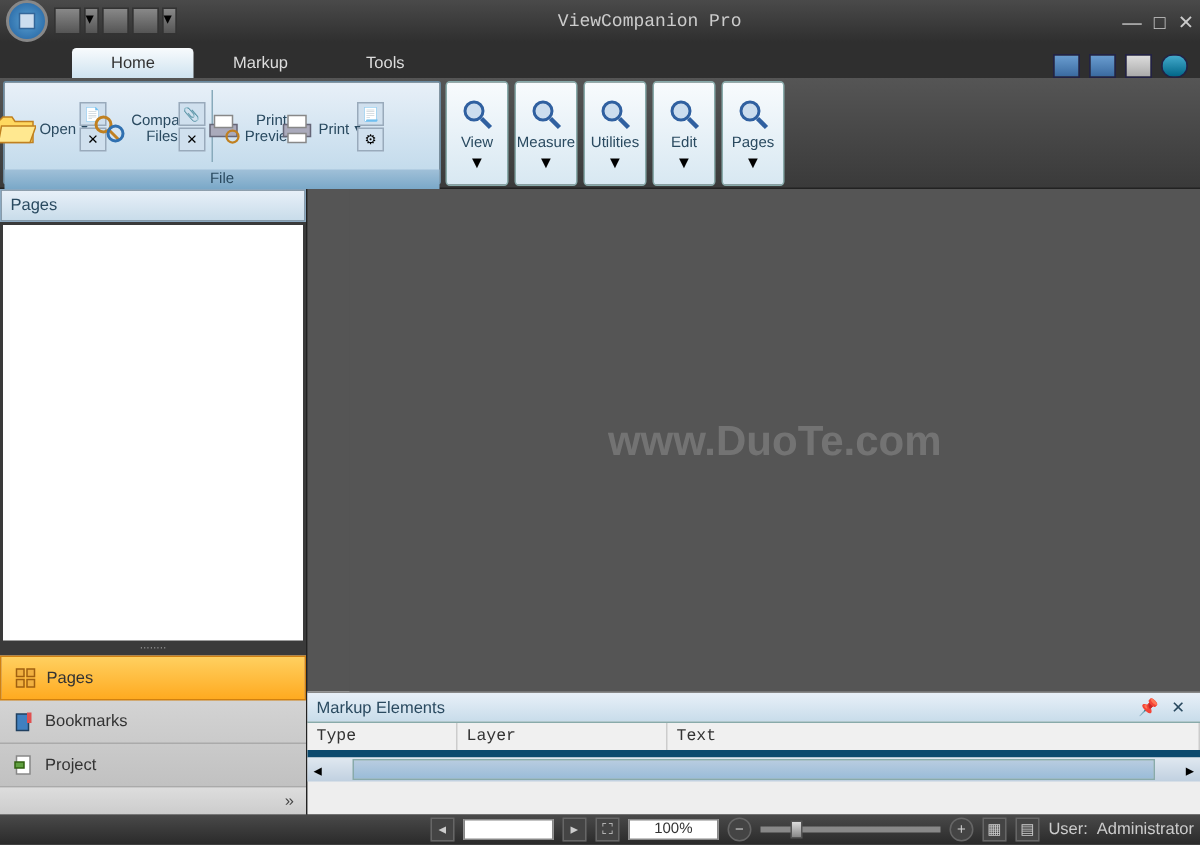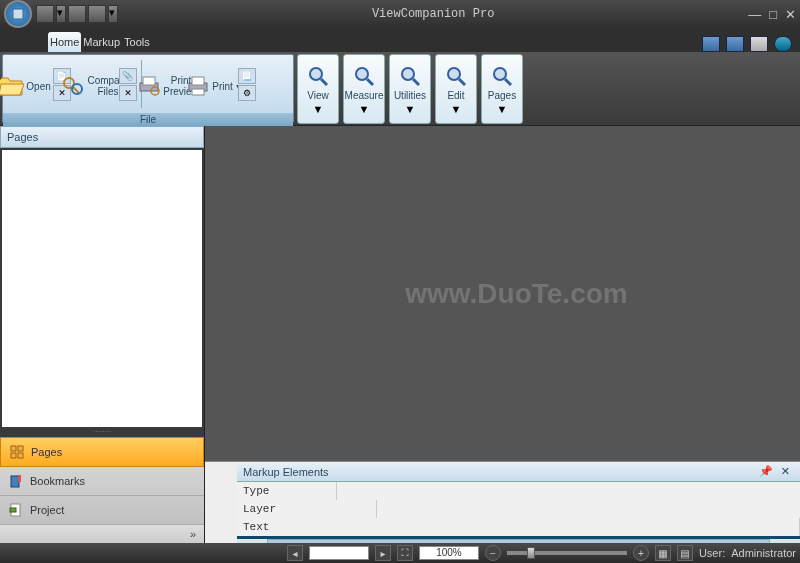--- a/index.html
+++ b/index.html
@@ -7,21 +7,21 @@
 
 .title-bar { height: 28px; background: linear-gradient(#4a4a4a, #2f2f2f); display: flex; align-items: center; padding: 0 4px; }
 .app-icon { width: 28px; height: 28px; background: radial-gradient(circle, #5aa0d0, #2060a0); border-radius: 14px; border: 2px solid #888; display: flex; align-items: center; justify-content: center; margin-right: 4px; }
 .qat { display: flex; gap: 2px; align-items: center; }
 .qat-btn { width: 18px; height: 18px; background: linear-gradient(#888, #555); border: 1px solid #333; cursor: pointer; }
 .title-text { flex: 1; text-align: center; color: #ccc; font-family: "Courier New", monospace; font-size: 12px; }
 .win-controls { display: flex; gap: 8px; }
 .win-btn { color: #ccc; cursor: pointer; font-size: 13px; }
 
 .tab-bar { height: 24px; background: #2f2f2f; display: flex; align-items: flex-end; padding-left: 48px; }
-.tab { padding: 4px 2px; color: #ddd; cursor: pointer; border-radius: 3px 3px 0 0; }
+.tab { padding: 4px 26px; color: #ddd; cursor: pointer; border-radius: 3px 3px 0 0; }
 .tab.active { background: linear-gradient(#f8fbfd, #cfe3f0); color: #333; }
 .tab-right { margin-left: auto; display: flex; gap: 6px; padding-right: 8px; align-items: center; }
 .tab-right-btn { width: 18px; height: 16px; background: linear-gradient(#6a9dd0, #3a6aa0); border: 1px solid #224; cursor: pointer; }
 
 .ribbon { height: 74px; background: linear-gradient(#555, #3a3a3a); border-bottom: 1px solid #222; display: flex; padding: 2px; gap: 2px; }
 .ribbon-group { background: linear-gradient(#e8f0f8, #bed8ea); border: 1px solid #6a8aa0; border-radius: 2px; display: flex; flex-direction: column; min-width: 40px; }
 .ribbon-group-body { flex: 1; display: flex; align-items: center; padding: 2px 4px; gap: 2px; }
 .ribbon-group-label { background: linear-gradient(#a0c0d8, #7aa8c8); text-align: center; font-size: 10px; color: #2a4a60; padding: 1px 0; }
 .big-btn { display: flex; flex-direction: row; align-items: center; justify-content: center; width: 44px; height: 54px; gap: 2px; cursor: pointer; border-radius: 2px; padding-top: 4px; }
 .big-btn .icon { width: 26px; height: 26px; display: flex; align-items: center; justify-content: center; }
@@ -43,25 +43,25 @@
 .side-nav { background: linear-gradient(#ddd, #bbb); }
 .nav-item { display: flex; align-items: center; gap: 6px; padding: 6px 8px; border-bottom: 1px solid #aaa; cursor: pointer; color: #333; }
 .nav-item.active { background: linear-gradient(#ffd060, #ffaa20); border: 1px solid #d08010; }
 .nav-item .ni { width: 16px; height: 16px; display: flex; align-items: center; justify-content: center; }
 .nav-collapse { text-align: right; padding: 3px 8px; background: linear-gradient(#ddd,#ccc); cursor:pointer; color:#444; }
 
 .canvas { flex: 1; display: flex; flex-direction: column; background: #555; }
 .viewport { flex: 1; background: #555; position: relative; display: flex; align-items: center; justify-content: center; margin-left: 28px; }
 .watermark { color: #888; font-size: 28px; font-family: Arial; font-weight: bold; opacity: 0.6; }
 
-.markup-panel { height: 82px; background: #eee; display: flex; flex-direction: column; border-top: 1px solid #888; padding-left: 32px; }
+.markup-panel { height: 82px; background: #eee; display: flex; flex-direction: column; border-top: 1px solid #888; }
 .mp-header { background: linear-gradient(#e8f0f8, #c8dcea); border-bottom: 1px solid #8aa; padding: 3px 6px; display: flex; align-items: center; color: #2a4a60; }
 .mp-header .spacer { flex: 1; }
 .mp-header .mp-btn { cursor: pointer; padding: 0 4px; color: #2a4a60; }
-.mp-cols { display: flex; background: #f0f0f0; border-bottom: 3px solid #0c4a6e; flex-direction: column; }
+.mp-cols { display: flex; background: #f0f0f0; border-bottom: 5px solid #0c4a6e; }
 .mp-col { padding: 3px 6px; border-right: 1px solid #ccc; font-family: "Courier New", monospace; color: #333; }
 .mp-body { flex: 1; background: #fff; }
 .mp-scroll { height: 16px; background: linear-gradient(#e0e8f0,#c0d0e0); display:flex; align-items:center; }
 .mp-scroll .track{ flex:1; height:14px; background:linear-gradient(#b8cce0,#9abcd8); margin:0 16px; border:1px solid #8aa; }
 
 .status-bar { position: absolute; bottom: 0; left: 0; right: 0; height: 20px; background: linear-gradient(#4a4a4a, #2a2a2a); display: flex; align-items: center; color: #ccc; padding: 0 4px; gap: 6px; }
 .status-sep { flex: 1; }
 .status-box { background: #fff; color: #333; width: 60px; height: 14px; font-size: 10px; text-align: center; border: 1px solid #888; }
 .zoom-slider { width: 120px; height: 4px; background: #888; position: relative; }
 .zoom-thumb { width: 8px; height: 12px; background: linear-gradient(#ddd,#888); position: absolute; top: -4px; left: 20px; border:1px solid #555; }

